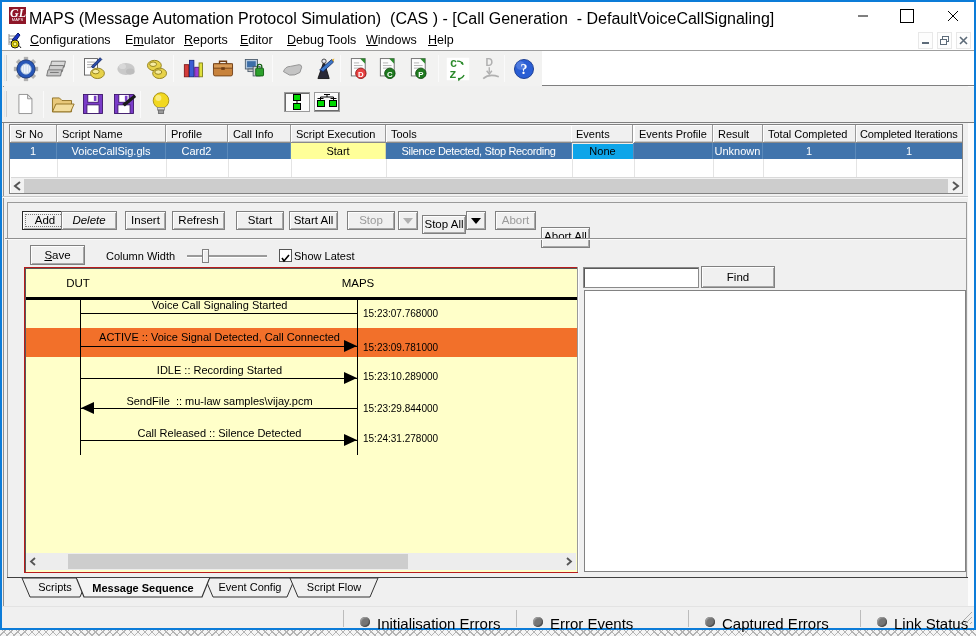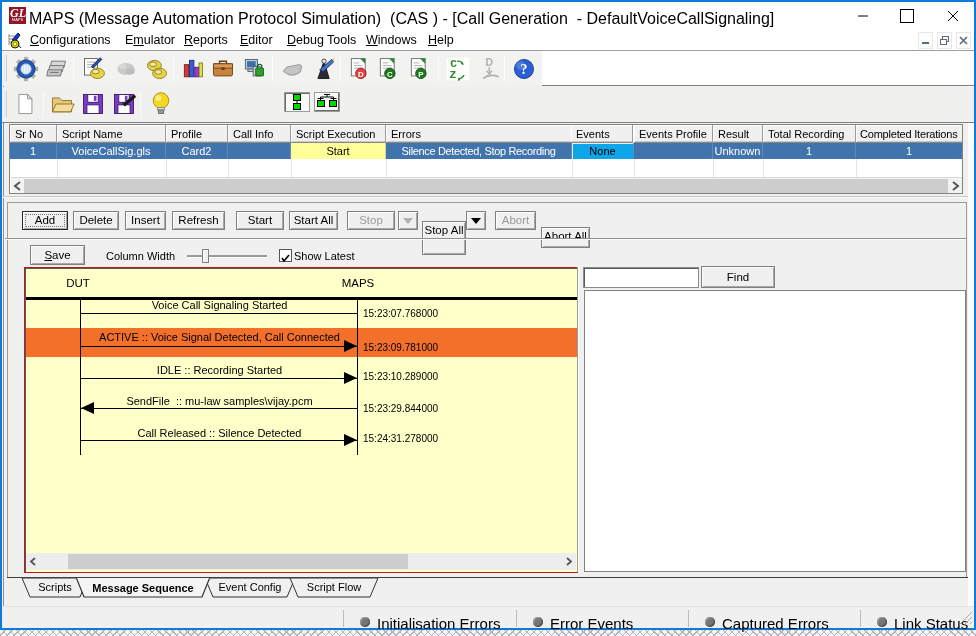--- a/index.html
+++ b/index.html
@@ -314,25 +314,25 @@
         </svg></div>
   </div>
 
   <div id="stable">
     <div id="hdr">
       <div class="hcell" style="left:0;width:47px;">Sr No</div>
       <div class="hcell" style="left:47px;width:109px;">Script Name</div>
       <div class="hcell" style="left:156px;width:62px;">Profile</div>
       <div class="hcell" style="left:218px;width:63px;">Call Info</div>
       <div class="hcell" style="left:281px;width:95px;">Script Execution</div>
-      <div class="hcell" style="left:376px;width:186px;">Errors</div>
+      <div class="hcell" style="left:376px;width:186px;">Tools</div>
       <div class="hcell" style="left:561px;width:62px;">Events</div>
       <div class="hcell" style="left:624px;width:79px;">Events Profile</div>
       <div class="hcell" style="left:703px;width:50px;">Result</div>
-      <div class="hcell" style="left:753px;width:93px;">Total Recording</div>
+      <div class="hcell" style="left:753px;width:93px;">Total Completed</div>
       <div class="hcell" style="left:846px;width:106px;border-right:none;padding-left:4px;letter-spacing:-0.2px;">Completed Iterations</div>
     </div>
     <div id="brow">
       <div class="bcell" style="left:0;width:47px;">1</div>
       <div class="bcell" style="left:47px;width:109px;">VoiceCallSig.gls</div>
       <div class="bcell" style="left:156px;width:62px;">Card2</div>
       <div class="bcell" style="left:218px;width:63px;"></div>
       <div class="bcell" style="left:281px;width:95px;background:#ffff99;color:#000;border-right:1px solid #d6d6a0;">Start</div>
       <div class="bcell" style="left:376px;width:186px;letter-spacing:-0.35px;">Silence Detected, Stop Recording</div>
       <div class="bcell" style="left:562px;width:62px;background:#0ea5e9;color:#000;box-shadow:inset 1px 1px 0 #efede9;">None</div>
@@ -361,30 +361,30 @@
       <svg style="position:absolute;right:2px;top:3px" width="10" height="10">
           <path d="M3 1 L8 5 L3 9" fill="none" stroke="#555" stroke-width="2"></path>
         </svg>
     </div>
   </div>
 
   <div id="lowersep"></div>
   <div id="btnpanel">
     <div id="toprowbtns" style="position:absolute;left:-3px;top:0;width:100%;height:35px;">
       <div class="wbtn" style="left:17px;top:8px;width:46px;height:19px;line-height:17px;border:1px solid #2a2a2a;box-shadow:inset 1px 1px 0 #fdfdfd, inset -1px -1px 0 #a8a8a8;outline:1px dotted #777;outline-offset:-4px;">Add</div>
-      <div class="wbtn" style="left:68px;top:8px;width:46px;height:19px;line-height:17px;">Delete</div>
+      <div class="wbtn" style="left:56px;top:8px;width:56px;height:19px;line-height:17px;font-style:italic;">Delete</div>
       <div class="wbtn" style="left:120px;top:8px;width:41px;height:19px;line-height:17px;">Insert</div>
       <div class="wbtn" style="left:167px;top:8px;width:53px;height:19px;line-height:17px;">Refresh</div>
       <div class="wbtn" style="left:231px;top:8px;width:48px;height:19px;line-height:17px;">Start</div>
       <div class="wbtn" style="left:284px;top:8px;width:49px;height:19px;line-height:17px;">Start All</div>
       <div class="wbtn gray" style="left:342px;top:8px;width:48px;height:19px;line-height:17px;">Stop</div>
       <div class="wbtn gray" style="left:393px;top:8px;width:20px;height:19px;line-height:17px;"><svg width="10" height="6" style="margin-top:6px">
             <path d="M0 0 h10 l-5 6 Z" fill="#b0b0b0"></path>
           </svg></div>
-      <div class="wbtn" style="left:417px;top:18px;width:44px;height:34px;line-height:17px;">Stop All</div>
+      <div class="wbtn" style="left:417px;top:12px;width:44px;height:19px;line-height:17px;">Stop All</div>
       <div class="wbtn" style="left:461px;top:8px;width:20px;height:19px;line-height:17px;"><svg width="10" height="6" style="margin-top:6px">
             <path d="M0 0 h10 l-5 6 Z" fill="#000"></path>
           </svg></div>
       <div class="wbtn gray" style="left:490px;top:8px;width:41px;height:19px;line-height:17px;">Abort</div>
       <div class="wbtn" style="left:536px;top:24px;width:49px;height:21px;line-height:17px;">Abort All</div>
     </div>
     <div id="savebar">
       <div class="wbtn" id="savebtn" style="left:25px;top:6px;width:55px;height:20px;line-height:18px;"><u>S</u>ave</div>
       <div style="position:absolute;left:101px;top:11px;font-size:11px;">Column Width</div>
       <div style="position:absolute;left:182px;top:16px;width:80px;height:2px;background:#9a9a9a;box-shadow:0 1px 0 #fff;"></div>

